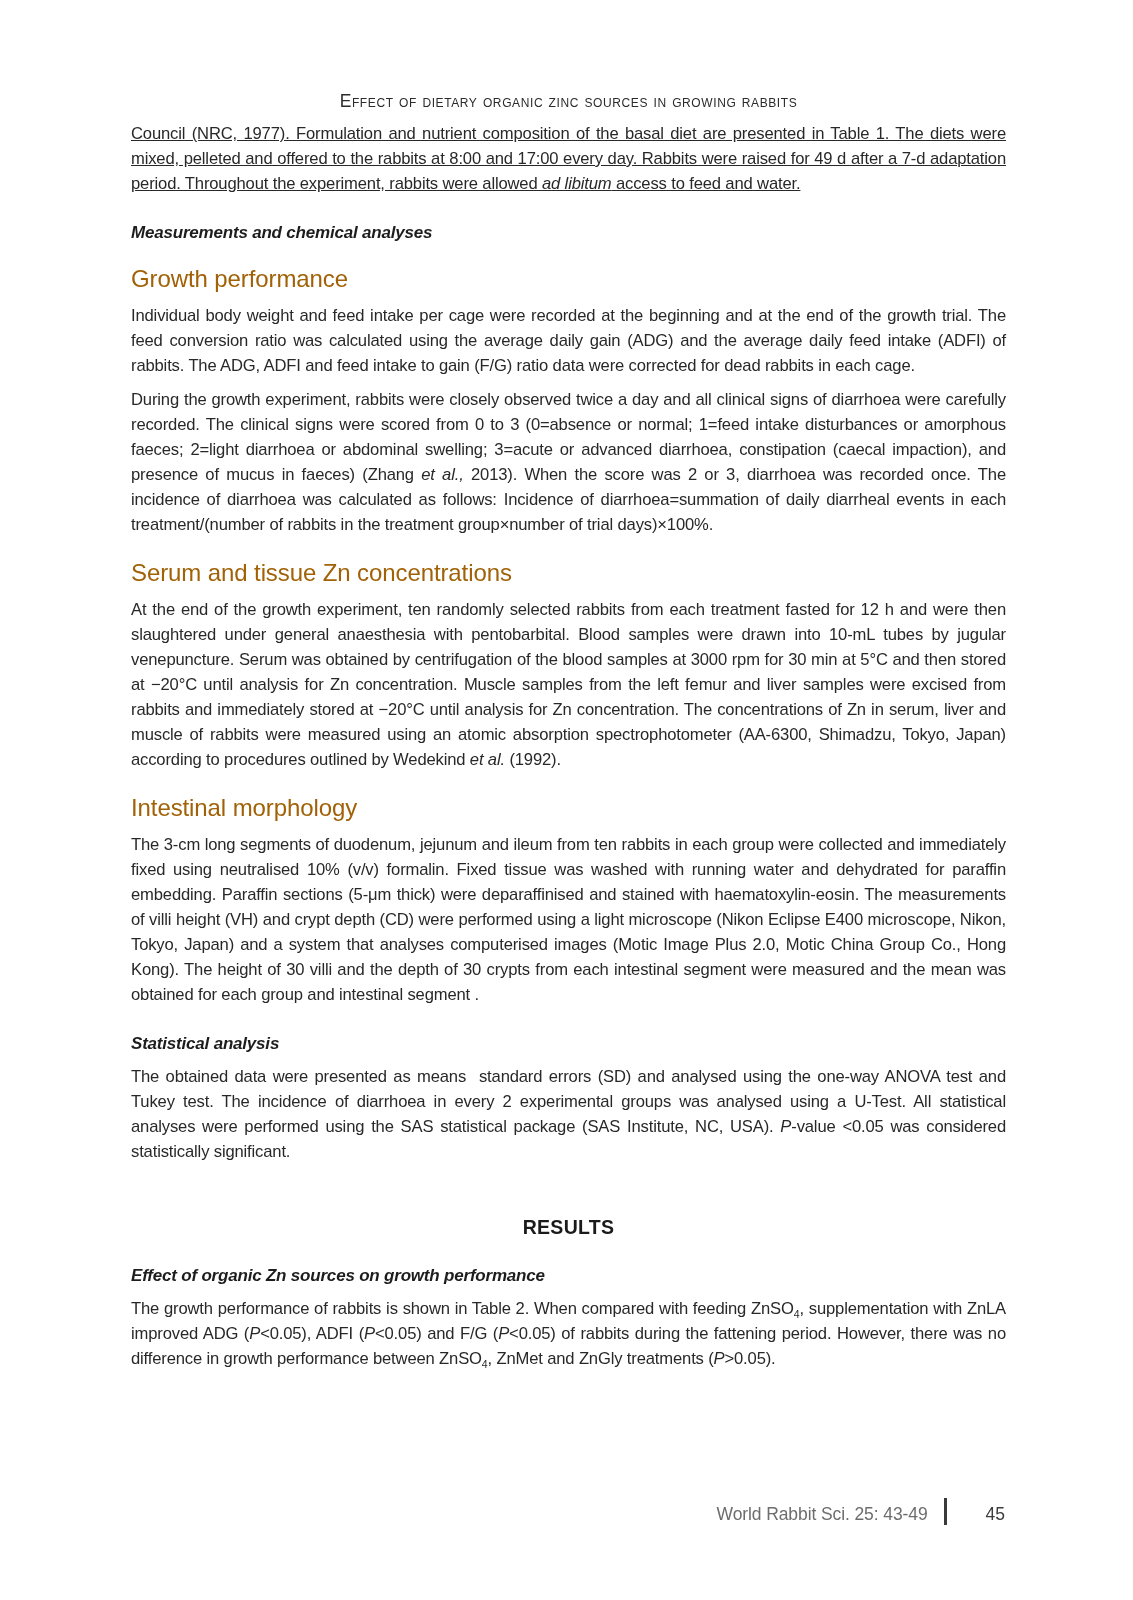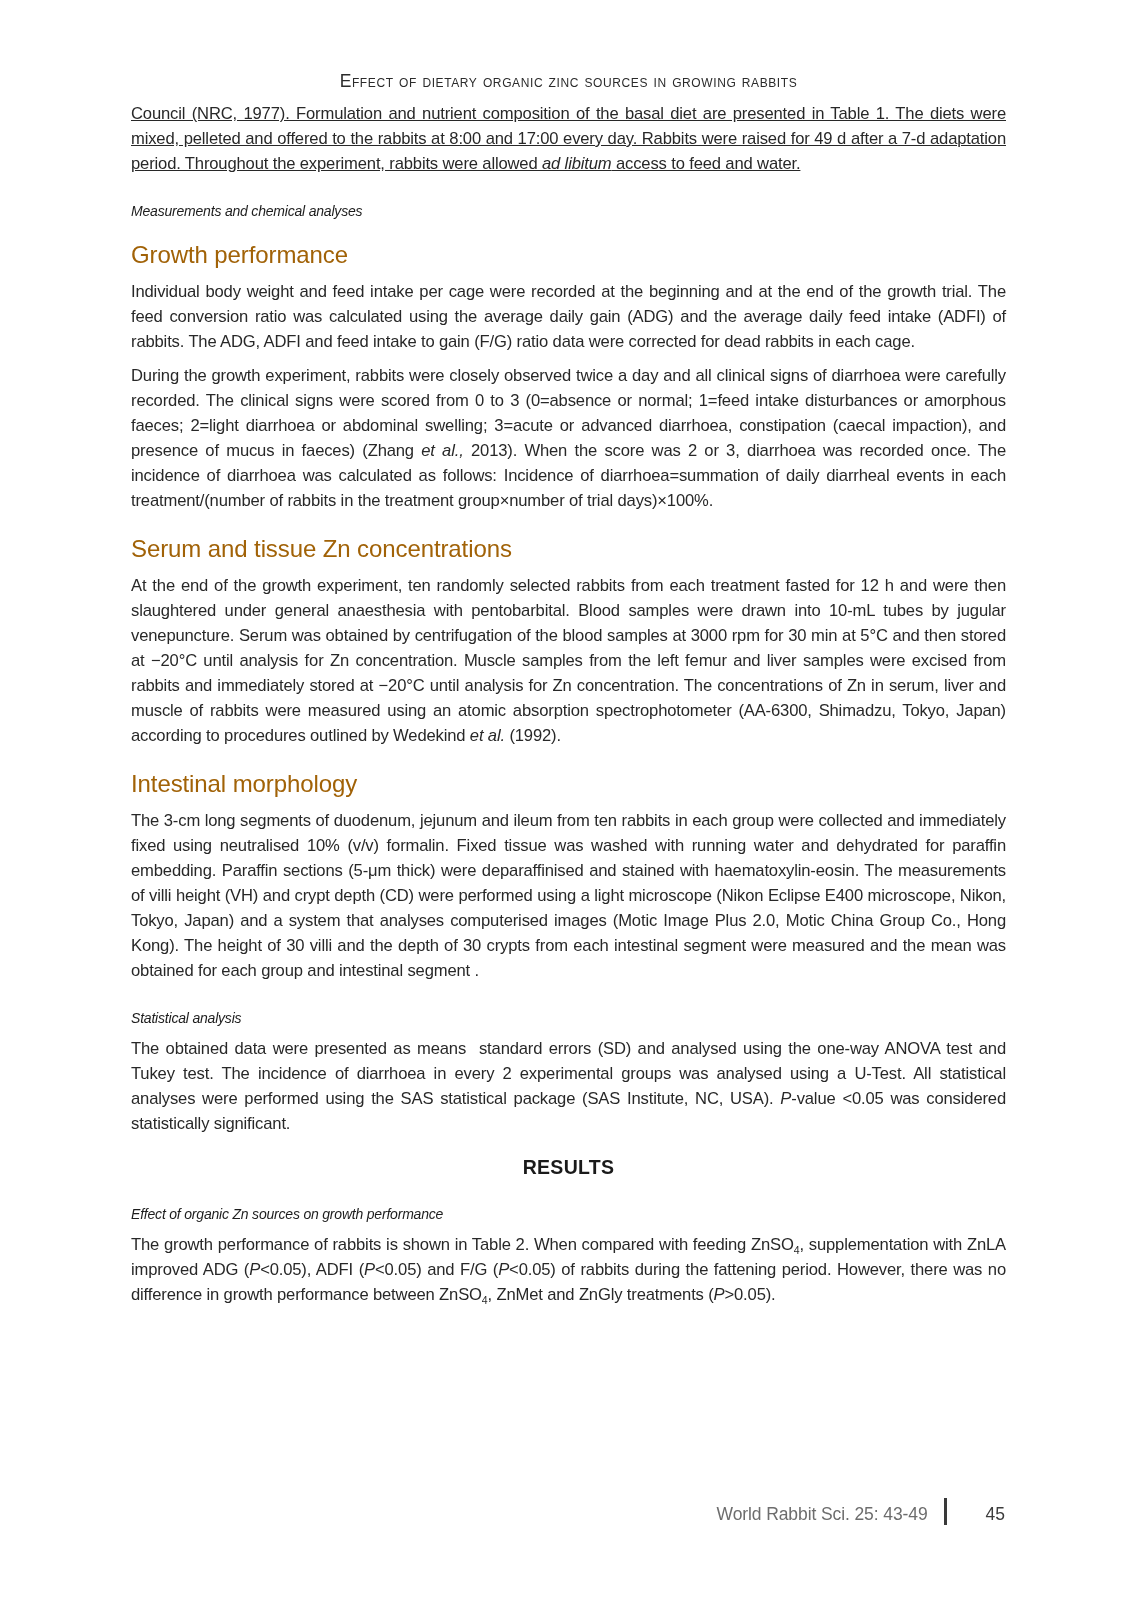--- a/index.html
+++ b/index.html
@@ -16,59 +16,59 @@
     font-family: "Liberation Sans", sans-serif;
     color: #262626;
   }
   .content {
     position: absolute;
     left: 131px;
     top: 0;
     width: 875px;
   }
   .running-head {
-    padding-top: 71px;
+    padding-top: 91px;
     text-align: center;
     font-variant: small-caps;
     font-size: 17.5px;
     letter-spacing: 0.6px;
     color: #2b2b2b;
   }
   p.body-para {
     margin: 9px 0 0 0;
     font-size: 16.6px;
     line-height: 25px;
     letter-spacing: -0.15px;
     text-align: justify;
     color: #282828;
   }
   p.body-para.first {
     text-decoration: underline;
   }
   h2.section-heading {
     margin: 27px 0 0 0;
-    font-size: 14px;
-    font-weight: normal;
+    font-size: 17px;
+    font-weight: bold;
     font-style: italic;
     letter-spacing: -0.2px;
     color: #1d1d1d;
   }
   h3.sub-heading {
     margin: 22px 0 0 0;
     font-size: 24px;
     font-weight: normal;
     letter-spacing: -0.1px;
     color: #a16207;
   }
   h2.section-heading + p.body-para,
   h3.sub-heading + p.body-para {
     margin-top: 10px;
   }
   h1.center-heading {
-    margin: 20px 0 0 0;
+    margin: 52px 0 0 0;
     text-align: center;
     font-size: 19.5px;
     font-weight: bold;
     letter-spacing: 0.3px;
     color: #1a1a1a;
   }
   sub {
     font-size: 10.5px;
     line-height: 0;
   }

